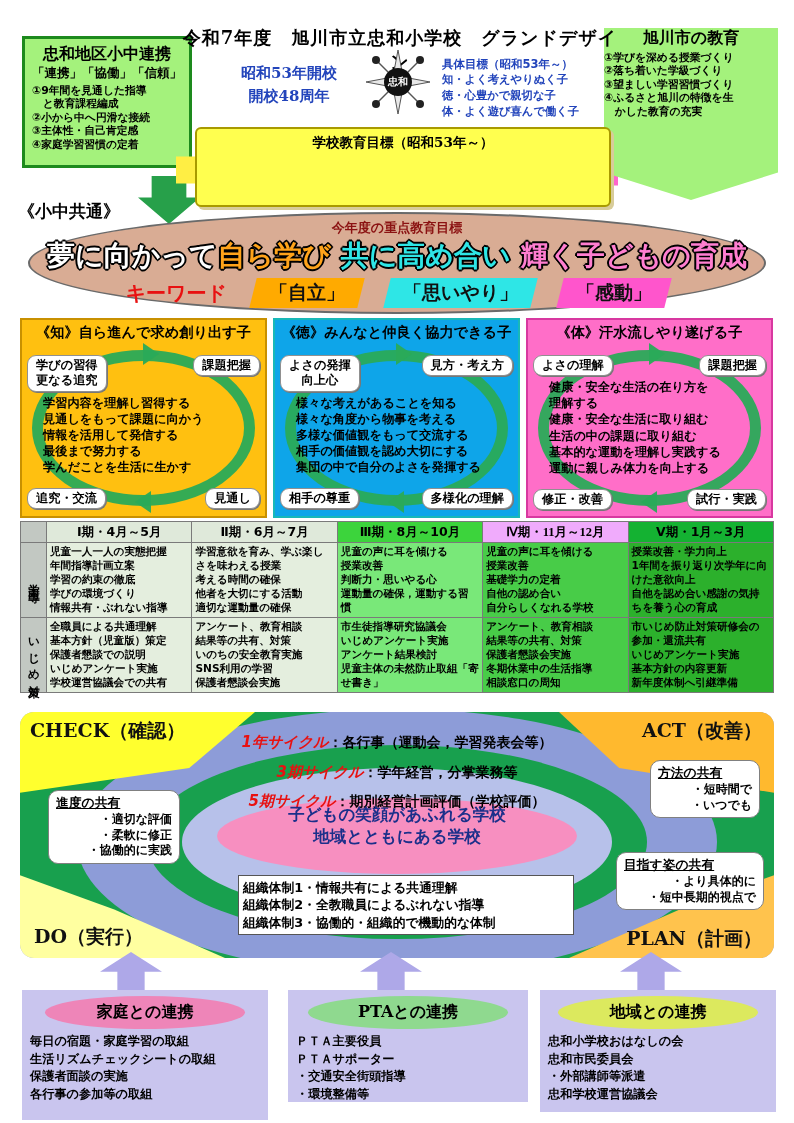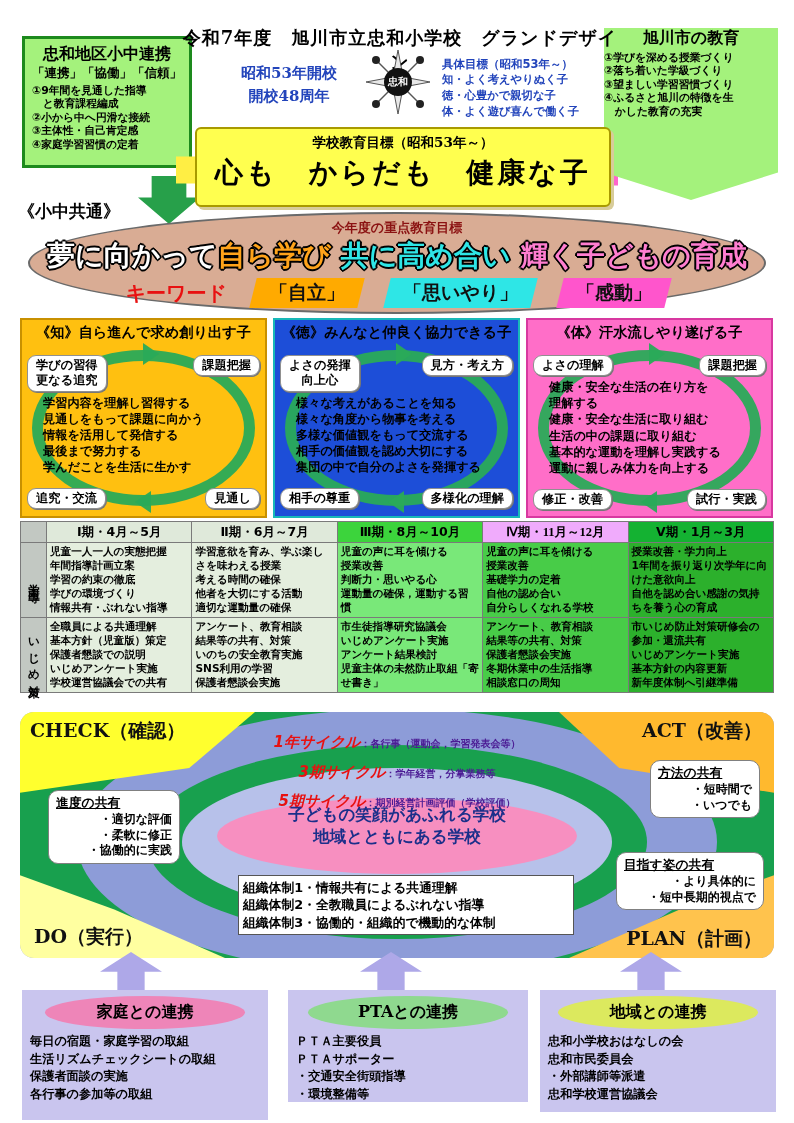--- a/index.html
+++ b/index.html
@@ -60,21 +60,21 @@
   #kw-label { color:#e81111; font-size:20px; font-weight:bold; font-family:"DejaVu Serif","Liberation Serif",serif; }
   .chip { display:inline-block; padding:2px 16px; transform:skewX(-14deg); }
   .chip > span { display:inline-block; transform:skewX(14deg); font-size:19px; font-weight:bold; color:#111;
                  font-family:"DejaVu Serif","Liberation Serif",serif; }
   .chip1 { background:#ffaa00; } .chip2 { background:#2ee6e6; } .chip3 { background:#ff55cc; }
 
   
   #pillars { left:20px; top:318px; width:754px; display:flex; gap:6px; }
   .pillar { position:relative; width:247px; height:200px; padding:3px 5px; overflow:hidden; }
   .p1 { background:#ffc010; border:2px solid #c89000; }
-  .p2 { background:#1d4ed8; border:2px solid #18b8b8; }
+  .p2 { background:#0ea5e9; border:2px solid #18b8b8; }
   .p3 { background:#ff6ec8; border:2px solid #d838a0; }
   .ring { position:absolute; left:10px; top:30px; right:10px; bottom:10px; border:11px solid rgba(42,170,88,.95);
           border-radius:50%; z-index:0; }
   .cyc-arrow { position:absolute; width:0; height:0; z-index:0;
                border-left:11px solid transparent; border-right:11px solid transparent; }
   .ca-top { top:26px; left:118px; border-top:16px solid rgba(42,170,88,.95); transform:rotate(-90deg); }
   .ca-bot { bottom:6px; left:110px; border-top:16px solid rgba(42,170,88,.95); transform:rotate(90deg); }
   .p-head { position:relative; z-index:1; font-size:14.2px; font-weight:bold; text-align:center; white-space:nowrap;
             font-family:"DejaVu Serif","Liberation Serif",serif; }
   .p-row { position:relative; z-index:1; display:flex; justify-content:space-between; align-items:flex-start; margin-top:13px; }
@@ -112,21 +112,21 @@
   #e3 { left:127px; top:33px; width:500px; height:194px; background:#18a04e; }
   #e4 { left:162px; top:56px; width:430px; height:148px; background:#b7c1ea; }
   #e5 { left:197px; top:86px; width:360px; height:76px; background:#f78fc0; }
   .pdca-corner { position:absolute; font-size:19px; font-weight:bold; color:#111; z-index:5;
                  font-family:"DejaVu Serif","Liberation Serif",serif; }
   #lbl-check { left:10px; top:6px; } #lbl-act { right:12px; top:6px; }
   #lbl-do { left:14px; bottom:8px; } #lbl-plan { right:12px; bottom:6px; }
   .cycle-line { position:absolute; width:100%; text-align:center; z-index:4; font-weight:bold; white-space:nowrap; }
   #cyc1 { top:20px; } #cyc2 { top:50px; } #cyc3 { top:79px; }
   .cyc-label { color:#e81111; font-size:15px; font-style:italic; }
-  .cyc-desc { color:#4c1d95; font-size:10px; }
+  .cyc-desc { color:#000000; font-size:14px; }
   #pdca-center { position:absolute; left:197px; top:92px; width:360px; z-index:4; text-align:center;
                  font-size:16.5px; font-weight:bold; color:#1b2f8a; line-height:1.35; white-space:pre-line; }
   .callout { position:absolute; background:#ffffff; border:1px solid #808080; border-radius:10px;
              padding:4px 7px; z-index:5; }
   #callout-left { left:28px; top:78px; width:132px; }
   #callout-r1 { right:14px; top:48px; width:110px; }
   #callout-r2 { right:10px; top:140px; width:148px; }
   .note-title { font-size:12.8px; font-weight:bold; text-decoration:underline; }
   .note-items { font-size:12px; font-weight:bold; line-height:1.3; white-space:pre-line;text-align:right; }
   #org-box { position:absolute; left:218px; top:163px; width:336px; background:#ffffff; border:1px solid #555;
@@ -189,21 +189,20 @@
   <div class="abs" id="emblem-text">忠和</div>
   <div class="abs" id="goals">
     <div class="g-title">具体目標（昭和53年～）</div>
     <div class="pre">知・よく考えやりぬく子
 徳・心豊かで親切な子
 体・よく遊び喜んで働く子</div>
   </div>
 
   <div class="abs" id="banner">
     <div class="bn-label">学校教育目標（昭和53年～）</div>
-    <div class="bn-main">心も　からだも　健康な子</div>
   </div>
 
   <div class="abs" id="shared-label">《小中共通》</div>
 
   <div class="abs" id="oval">
     <div class="pg-label">今年度の重点教育目標</div>
     <div id="slogan">
       <span class="ol s-white">夢に向かって</span><span class="ol s-orange">自ら学び</span><span class="ol s-cyan"> 共に高め合い </span><span class="ol s-pink">輝く子どもの育成</span>
     </div>
     <div id="kw-row">

